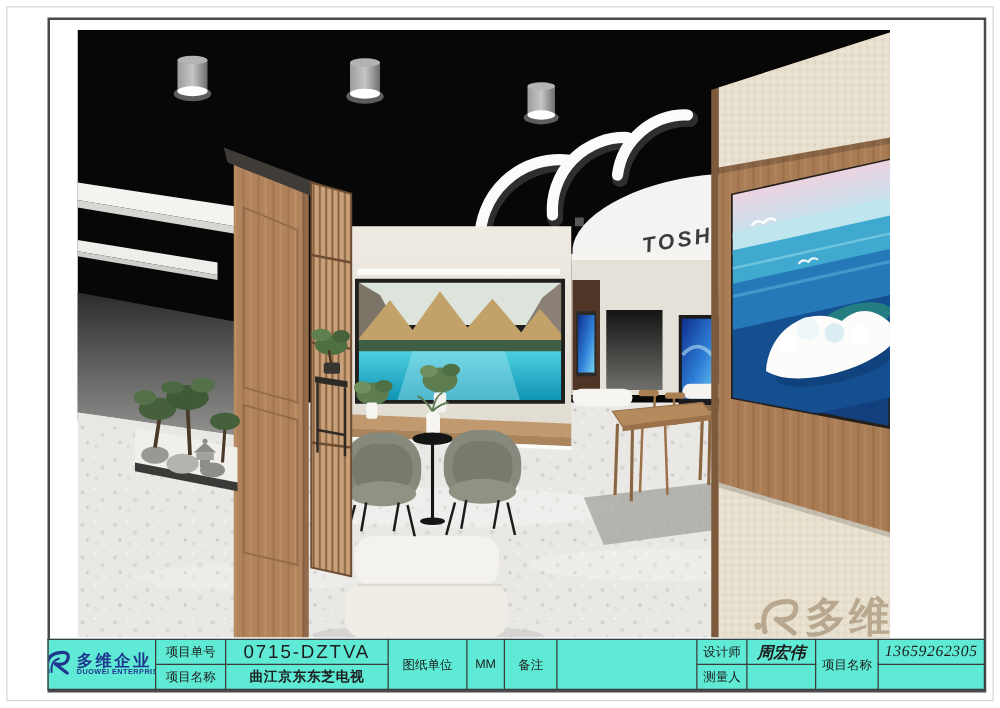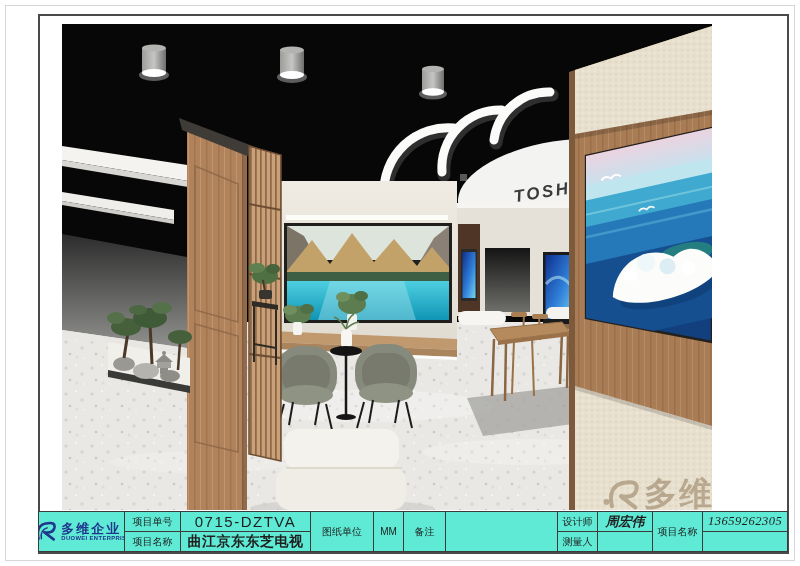--- a/index.html
+++ b/index.html
@@ -17,21 +17,21 @@
   table.tb td{border:1px solid #3b3b3b;text-align:center;vertical-align:middle;
        padding:0;color:#1e1e1e;overflow:hidden;white-space:nowrap;}
   td.logo-cell{border:2px solid #3b3b3b;}
   .logo-flex{display:flex;align-items:center;justify-content:center;gap:3px;}
   .logo-mark{color:#20368c;flex:0 0 auto;}
   .logo-txt{display:flex;flex-direction:column;align-items:flex-start;line-height:1;}
   .logo-cn{font-size:13px;font-weight:bold;letter-spacing:2px;color:#20368c;}
   .logo-en{font-size:5.8px;font-weight:bold;letter-spacing:.4px;color:#20368c;margin-top:1px;}
   .lbl{font-size:10px;margin-left:12px;}
   .val-no{font-size:15px;letter-spacing:1.5px;color:#2a2a2a;margin-top:42px;}
-  .val-name{font-size:14px;font-weight:bold;letter-spacing:.5px;}
+  .val-name{font-size:11px;font-weight:bold;letter-spacing:.5px;}
   .hand{font-family:"Liberation Serif",serif;font-style:italic;font-weight:bold;font-size:13px;margin-left:41px;}
   .phone{font-family:"Liberation Serif",serif;font-style:italic;font-size:12.5px;letter-spacing:.5px;}
   
   .watermark{position:absolute;left:602px;top:472px;z-index:5;display:flex;
        align-items:center;gap:2px;color:rgba(150,127,97,.58);pointer-events:none;}
   .watermark .wm-text{font-size:33px;font-weight:bold;letter-spacing:2px;}
 </style>
 </head>
 <body>
 

